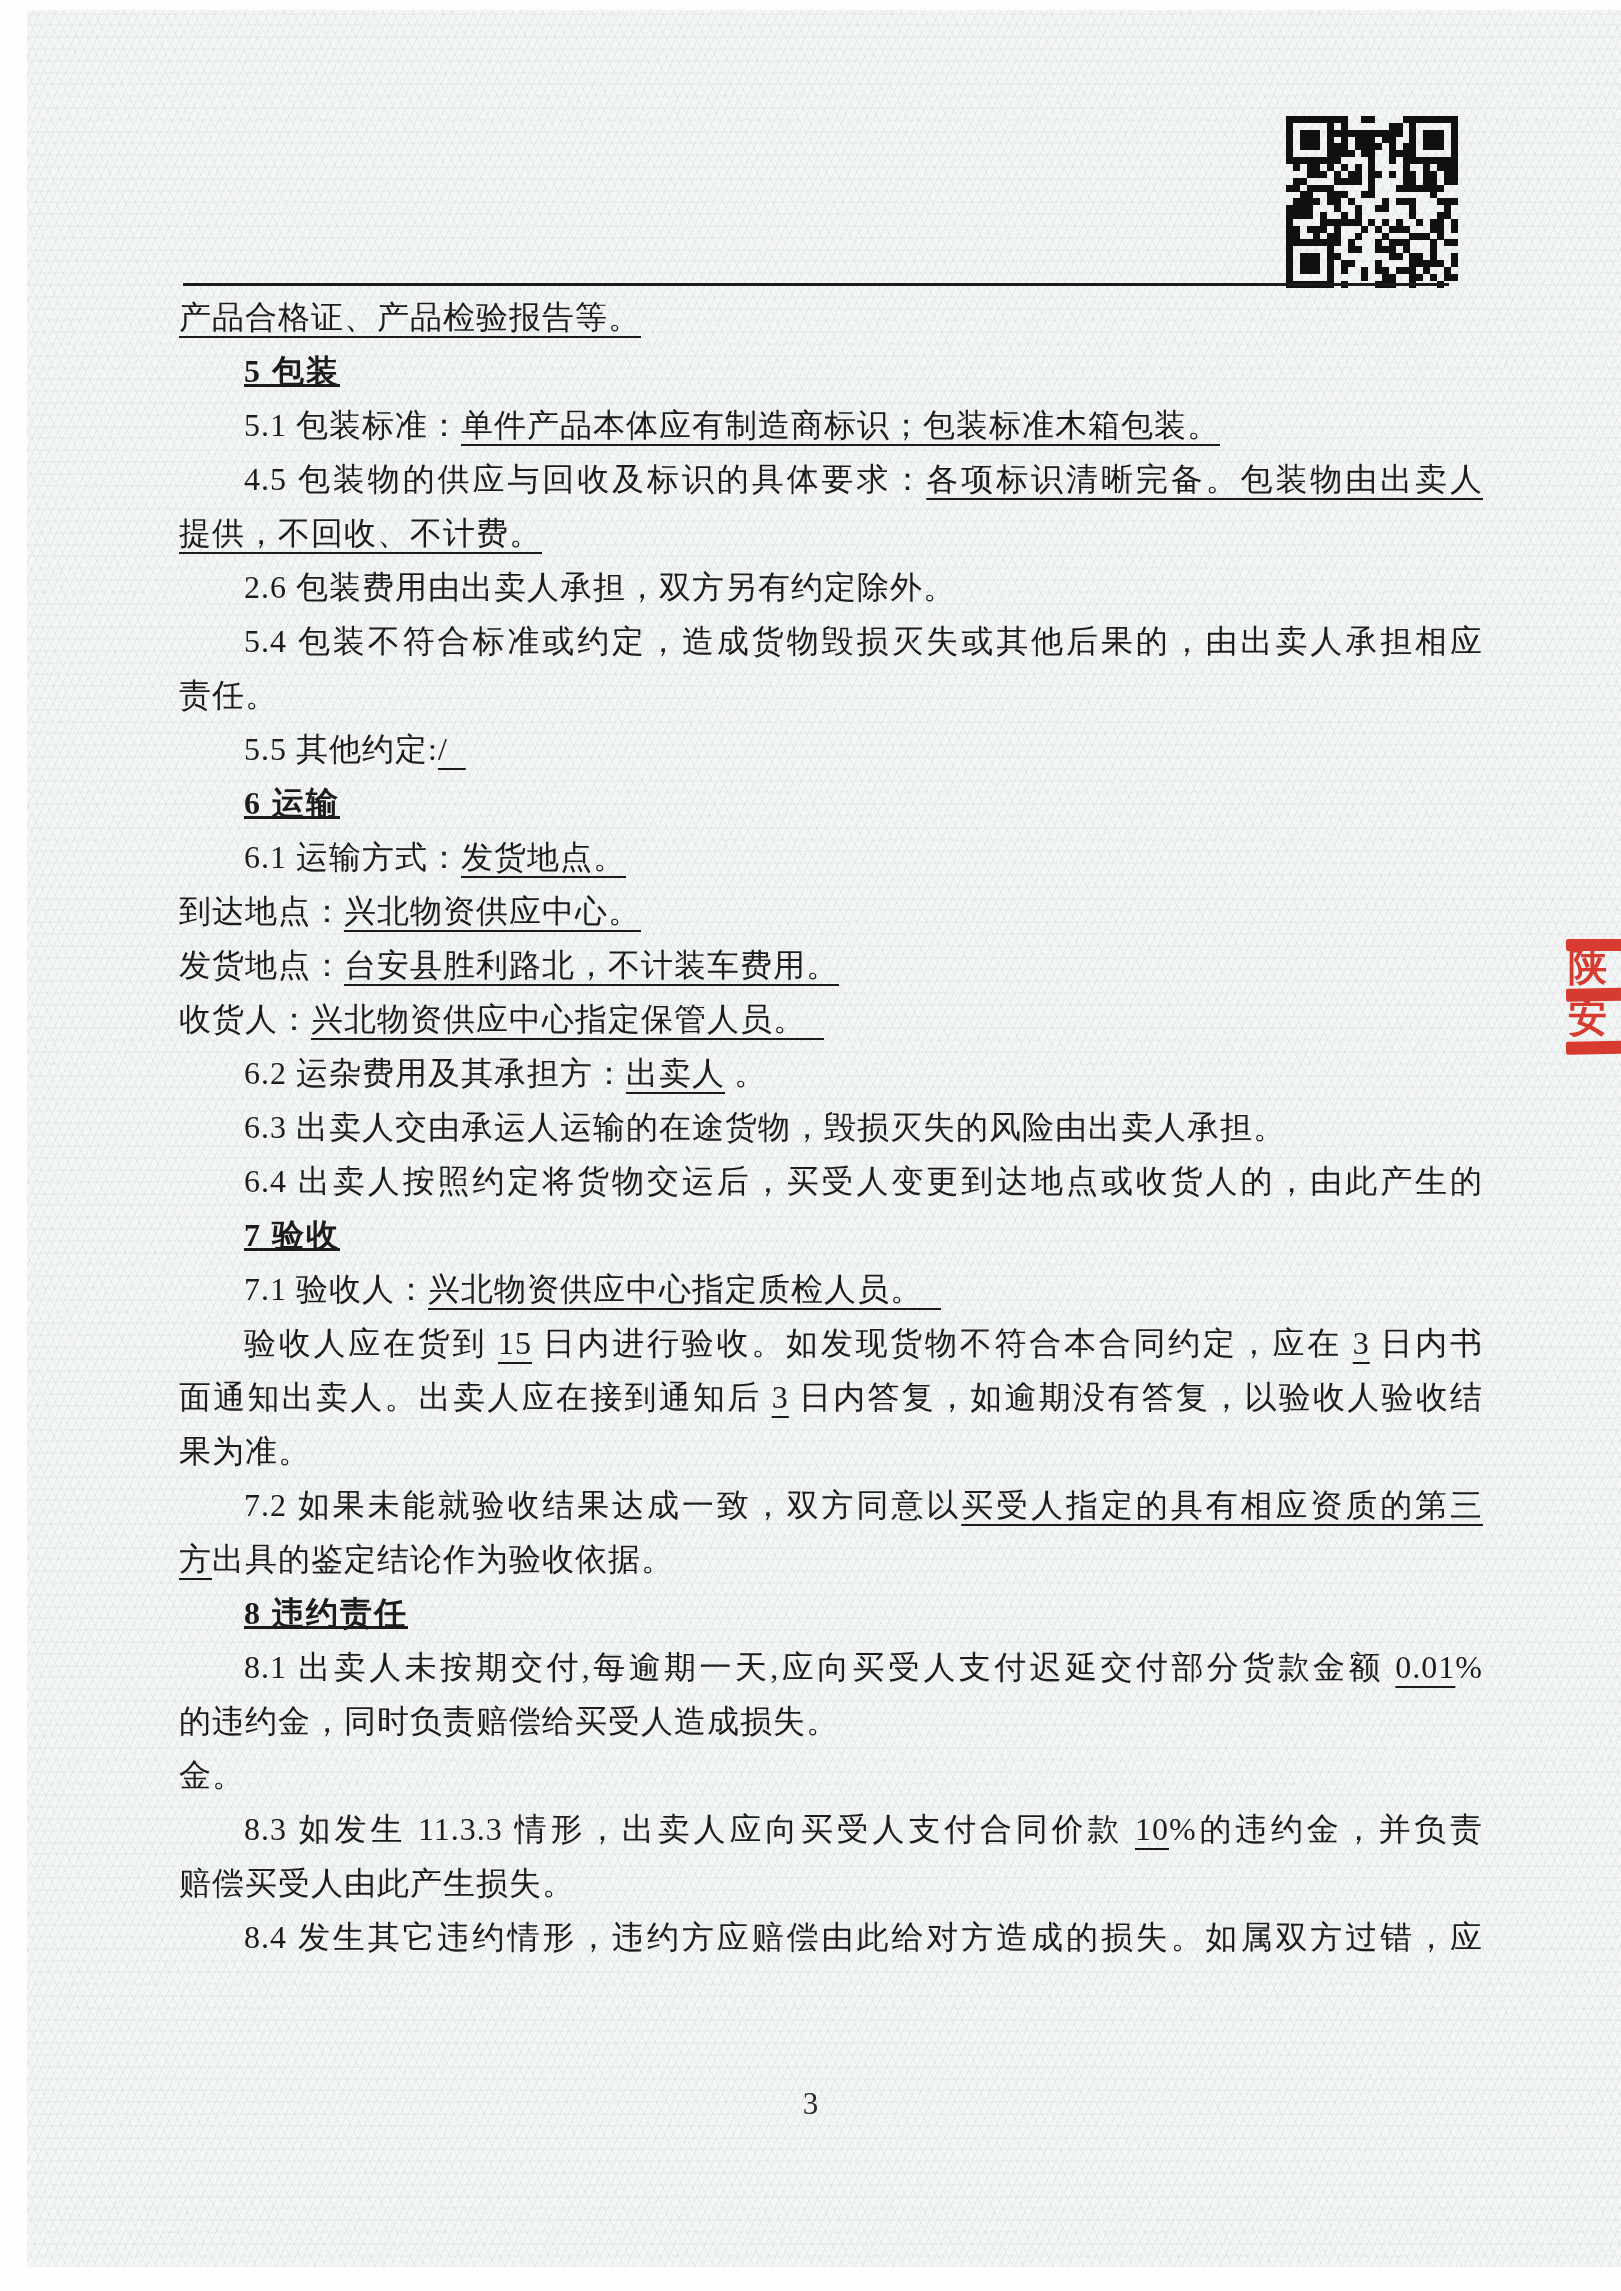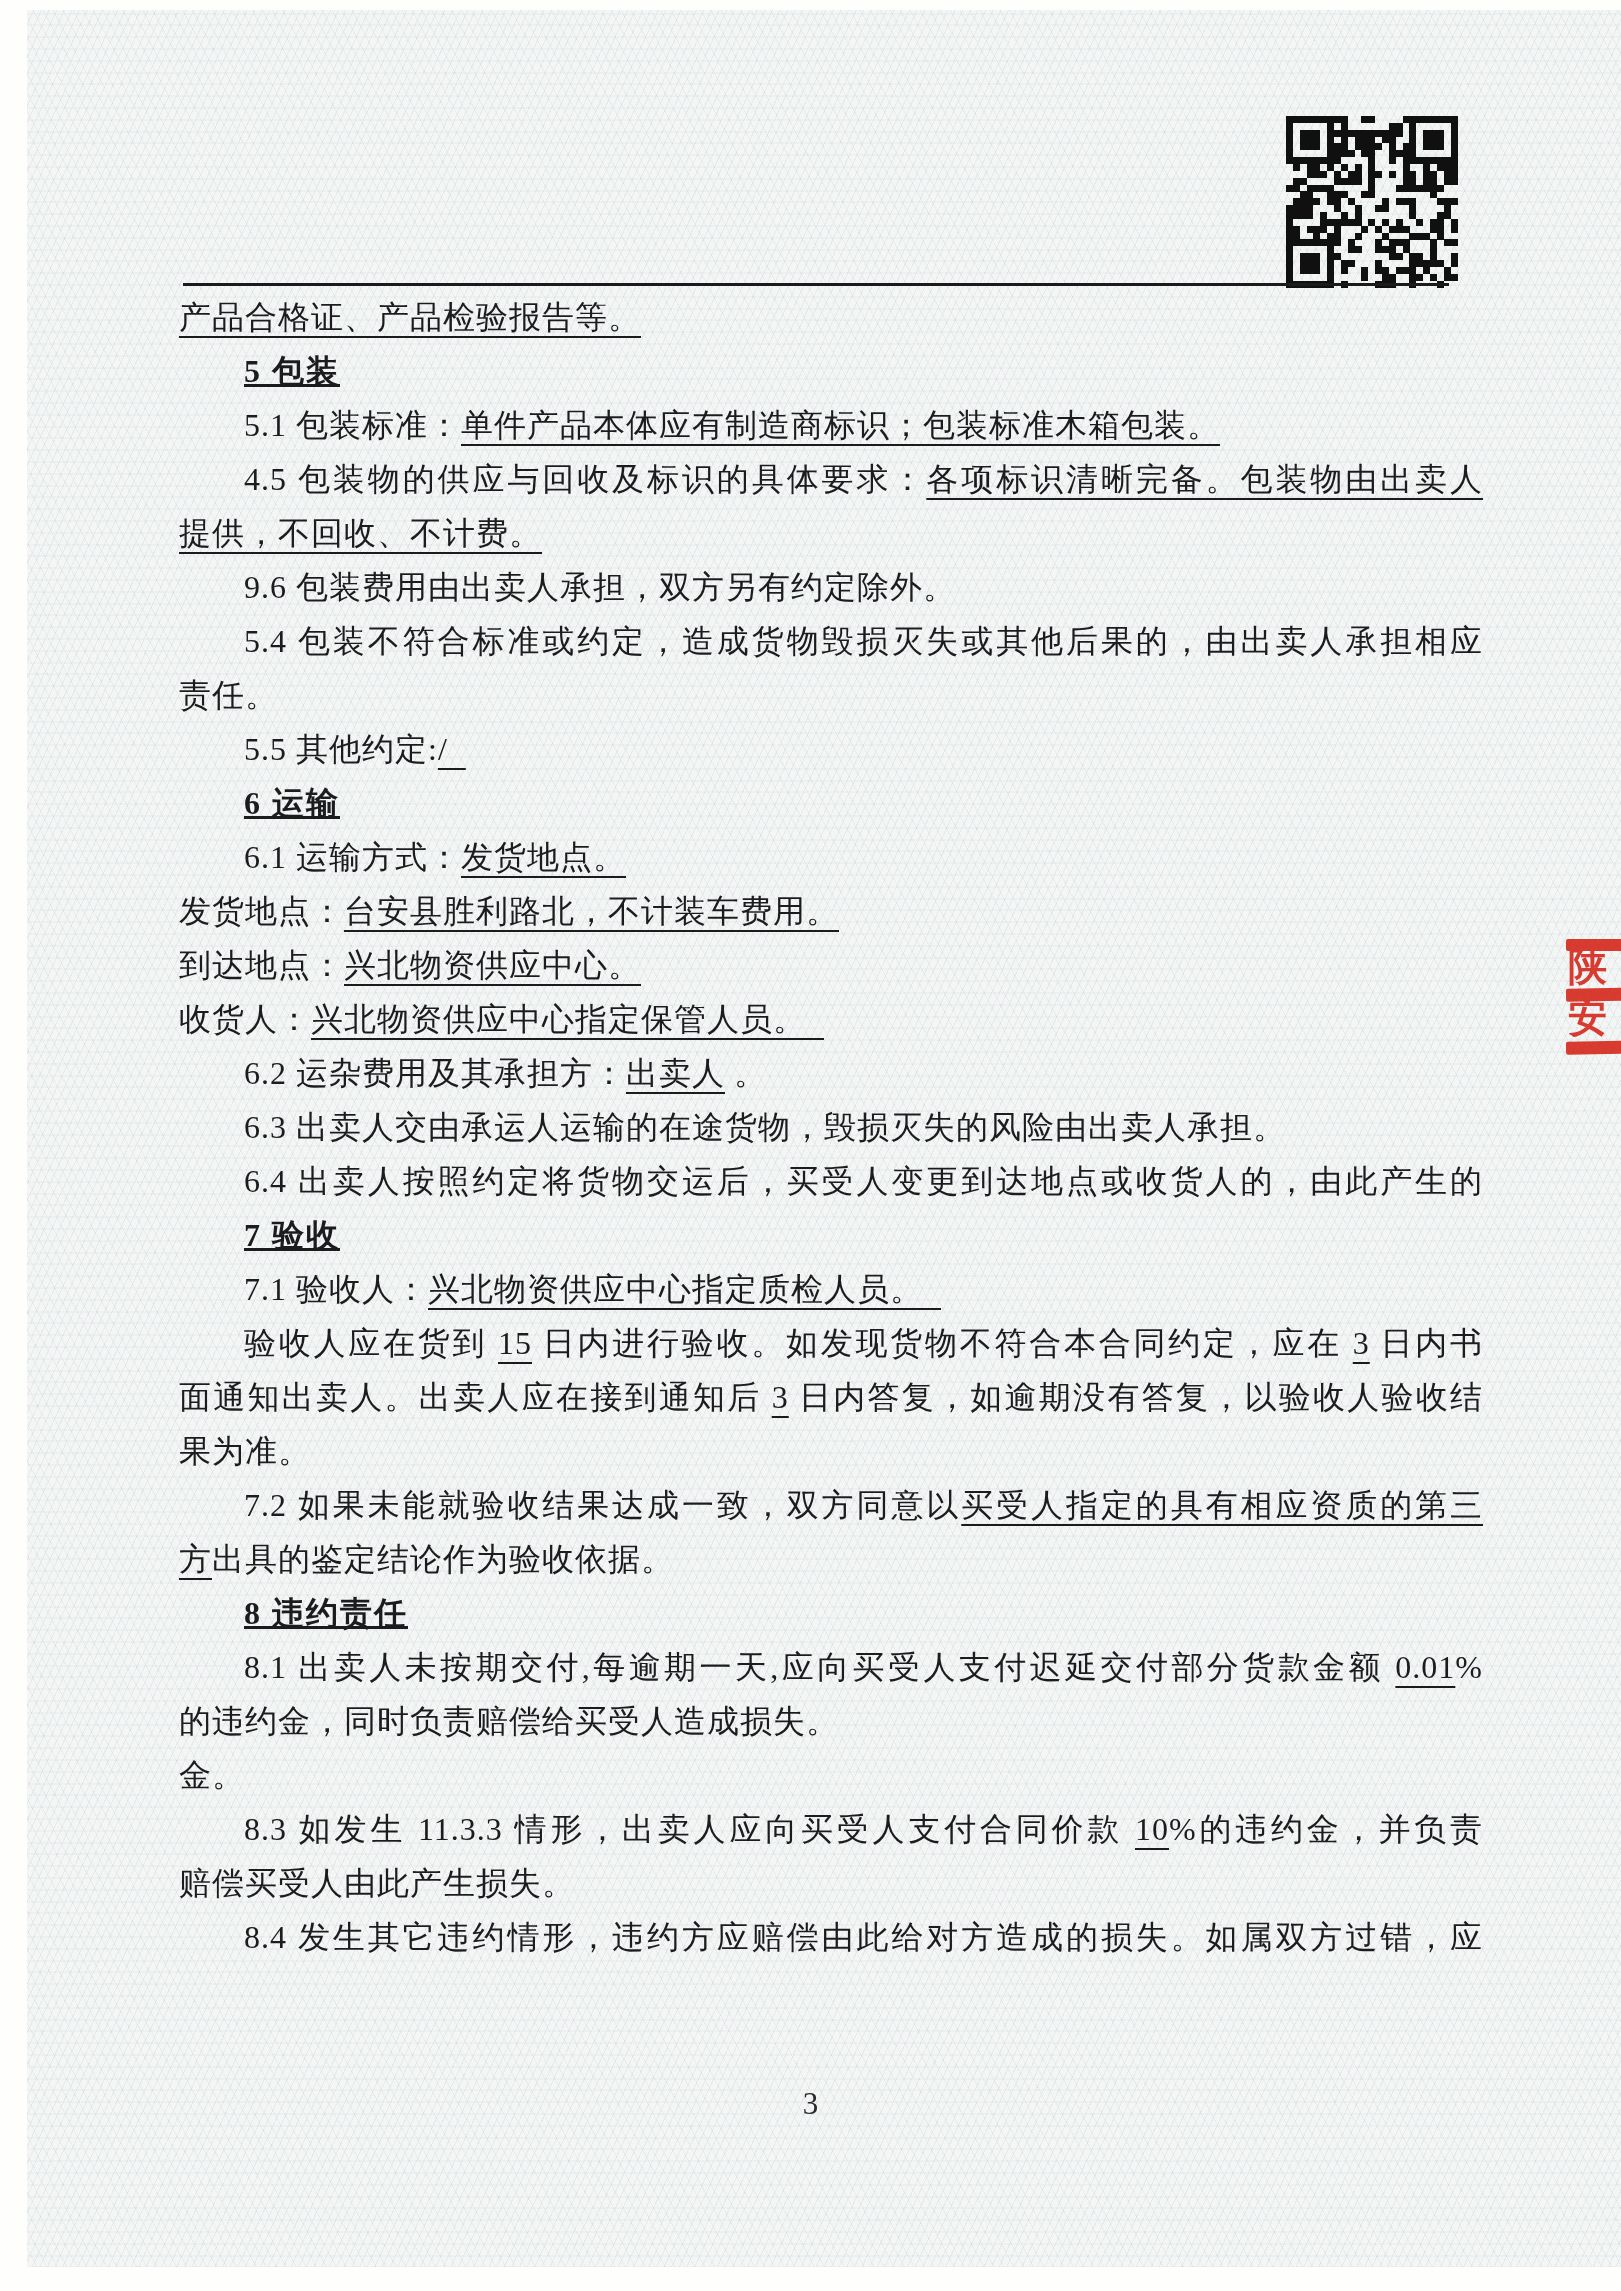--- a/index.html
+++ b/index.html
@@ -405,28 +405,28 @@
     </div>
 
   <div class="top-rule"></div>
 
   <div class="content" id="doc-lines">
       <p class="line"><span class="u">产品合格证、产品检验报告等。</span></p>
       <p class="line ind bold"><span>5 包装</span></p>
       <p class="line ind"><span>5.1 包装标准：</span><span class="u">单件产品本体应有制造商标识；包装标准木箱包装。</span></p>
       <p class="line ind just"><span>4.5 包装物的供应与回收及标识的具体要求：</span><span class="u">各项标识清晰完备。包装物由出卖人</span></p>
       <p class="line"><span class="u">提供，不回收、不计费。</span></p>
-      <p class="line ind"><span>9.6 包装费用由出卖人承担，双方另有约定除外。</span></p>
+      <p class="line ind"><span>2.6 包装费用由出卖人承担，双方另有约定除外。</span></p>
       <p class="line ind just"><span>5.4 包装不符合标准或约定，造成货物毁损灭失或其他后果的，由出卖人承担相应</span></p>
       <p class="line"><span>责任。</span></p>
       <p class="line ind"><span>5.5 其他约定:</span><span class="u">/  </span></p>
       <p class="line ind bold"><span>6 运输</span></p>
       <p class="line ind"><span>6.1 运输方式：</span><span class="u">发货地点。</span></p>
+      <p class="line"><span>到达地点：</span><span class="u">兴北物资供应中心。</span></p>
       <p class="line"><span>发货地点：</span><span class="u">台安县胜利路北，不计装车费用。</span></p>
-      <p class="line"><span>到达地点：</span><span class="u">兴北物资供应中心。</span></p>
       <p class="line"><span>收货人：</span><span class="u">兴北物资供应中心指定保管人员。  </span></p>
       <p class="line ind"><span>6.2 运杂费用及其承担方：</span><span class="u">出卖人</span><span> 。</span></p>
       <p class="line ind"><span>6.3 出卖人交由承运人运输的在途货物，毁损灭失的风险由出卖人承担。</span></p>
       <p class="line ind just"><span>6.4 出卖人按照约定将货物交运后，买受人变更到达地点或收货人的，由此产生的</span></p>
       <p class="line ind bold"><span>7 验收</span></p>
       <p class="line ind"><span>7.1 验收人：</span><span class="u">兴北物资供应中心指定质检人员。  </span></p>
       <p class="line ind just"><span>验收人应在货到 </span><span class="u">15</span><span> 日内进行验收。如发现货物不符合本合同约定，应在 </span><span class="u">3</span><span> 日内书</span></p>
       <p class="line just"><span>面通知出卖人。出卖人应在接到通知后 </span><span class="u">3</span><span> 日内答复，如逾期没有答复，以验收人验收结</span></p>
       <p class="line"><span>果为准。</span></p>
       <p class="line ind just"><span>7.2 如果未能就验收结果达成一致，双方同意以</span><span class="u">买受人指定的具有相应资质的第三</span></p>

